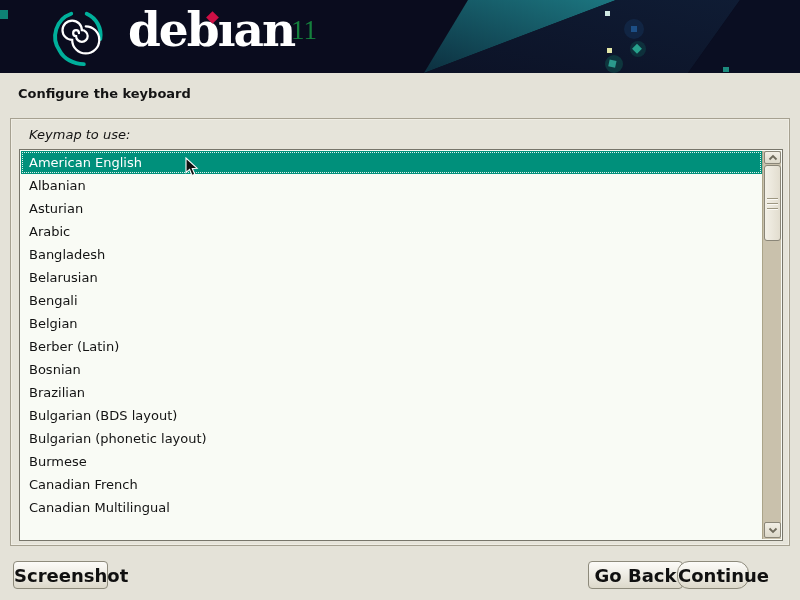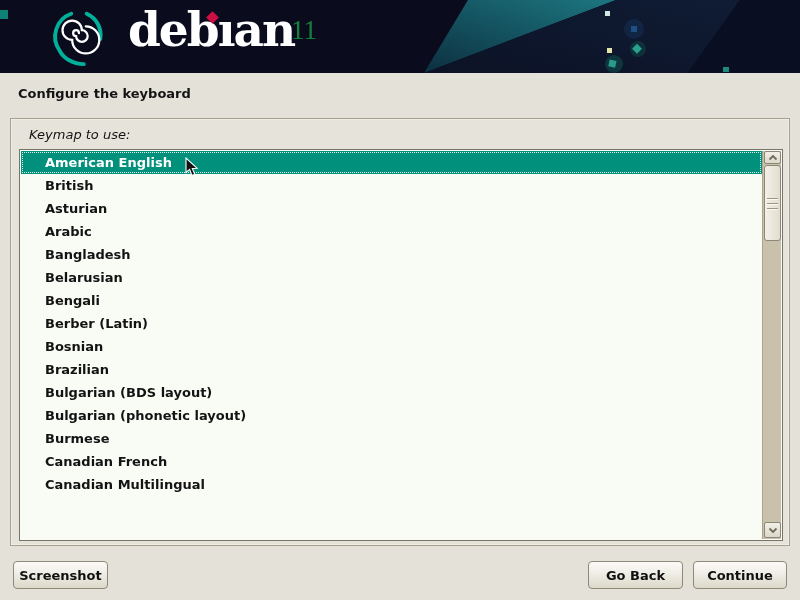--- a/index.html
+++ b/index.html
@@ -56,22 +56,22 @@
   
   .listbox {
     position: absolute; left: 8px; top: 30px; width: 764px; height: 392px;
     border: 1px solid #77756a;
     background: #f9fbf5;
     overflow: hidden;
   }
   .rows { position: absolute; left: 1px; top: 1px; right: 20px; bottom: 1px; overflow: hidden; }
   .row {
     height: 23px; line-height: 23px;
-    padding-left: 24px;
-    font-size: 13px; font-weight: bold; color: #131313;
+    padding-left: 8px;
+    font-size: 13px; font-weight: normal; color: #131313;
     white-space: nowrap; cursor: default;
   }
   .row.selected {
     background: #00907b; color: #ffffff;
     outline: 1px dotted #dff2ec; outline-offset: -2px;
   }
 
   
   .scrollbar {
     position: absolute; top: 1px; right: 1px; bottom: 1px; width: 19px;
@@ -92,26 +92,26 @@
     display: flex; flex-direction: column; align-items: center; justify-content: center;
   }
   .grip { width: 11px; height: 1px; background: #9d9781; margin: 2px 0; box-shadow: 0 1px 0 #fbfaf5; }
 
   
   .btn {
     position: absolute; top: 561px; height: 28px;
     background: linear-gradient(#fcfbf8, #efede5 45%, #dcd8ca);
     border: 1px solid #8d8a7b; border-radius: 4px;
     font-family: "DejaVu Sans", sans-serif;
-    font-size: 13px; font-weight: bold; color: #101010;
+    font-size: 18px; font-weight: bold; color: #101010;
     text-align: center; cursor: default;
   }
   .btn-screenshot { left: 13px;  width: 95px; }
   .btn-goback     { left: 588px; width: 95px; }
-  .btn-continue   { left: 693px; width: 94px; }
+  .btn-continue   { left: 677px; width: 72px; border-radius: 12px; }
 
   .cursor { position: absolute; left: 185px; top: 157px; pointer-events: none; }
 </style>
 </head>
 <body>
 
 <div class="header">
   <svg class="header-deco" width="800" height="73" viewBox="0 0 800 73">
     <defs>
       <linearGradient id="g1" x1="1" y1="0" x2="0.1" y2="1">
@@ -151,26 +151,27 @@
 </div>
 
 <div class="page-title">Configure the keyboard</div>
 
 <div class="panel">
   <div class="keymap-label">Keymap to use:</div>
 
   <div class="listbox">
     <div class="rows">
         <div class="row selected">American English</div>
-        <div class="row">British</div>
+        <div class="row">Albanian</div>
         <div class="row">Asturian</div>
         <div class="row">Arabic</div>
         <div class="row">Bangladesh</div>
         <div class="row">Belarusian</div>
         <div class="row">Bengali</div>
+        <div class="row">Belgian</div>
         <div class="row">Berber (Latin)</div>
         <div class="row">Bosnian</div>
         <div class="row">Brazilian</div>
         <div class="row">Bulgarian (BDS layout)</div>
         <div class="row">Bulgarian (phonetic layout)</div>
         <div class="row">Burmese</div>
         <div class="row">Canadian French</div>
         <div class="row">Canadian Multilingual</div>
       </div>
 

